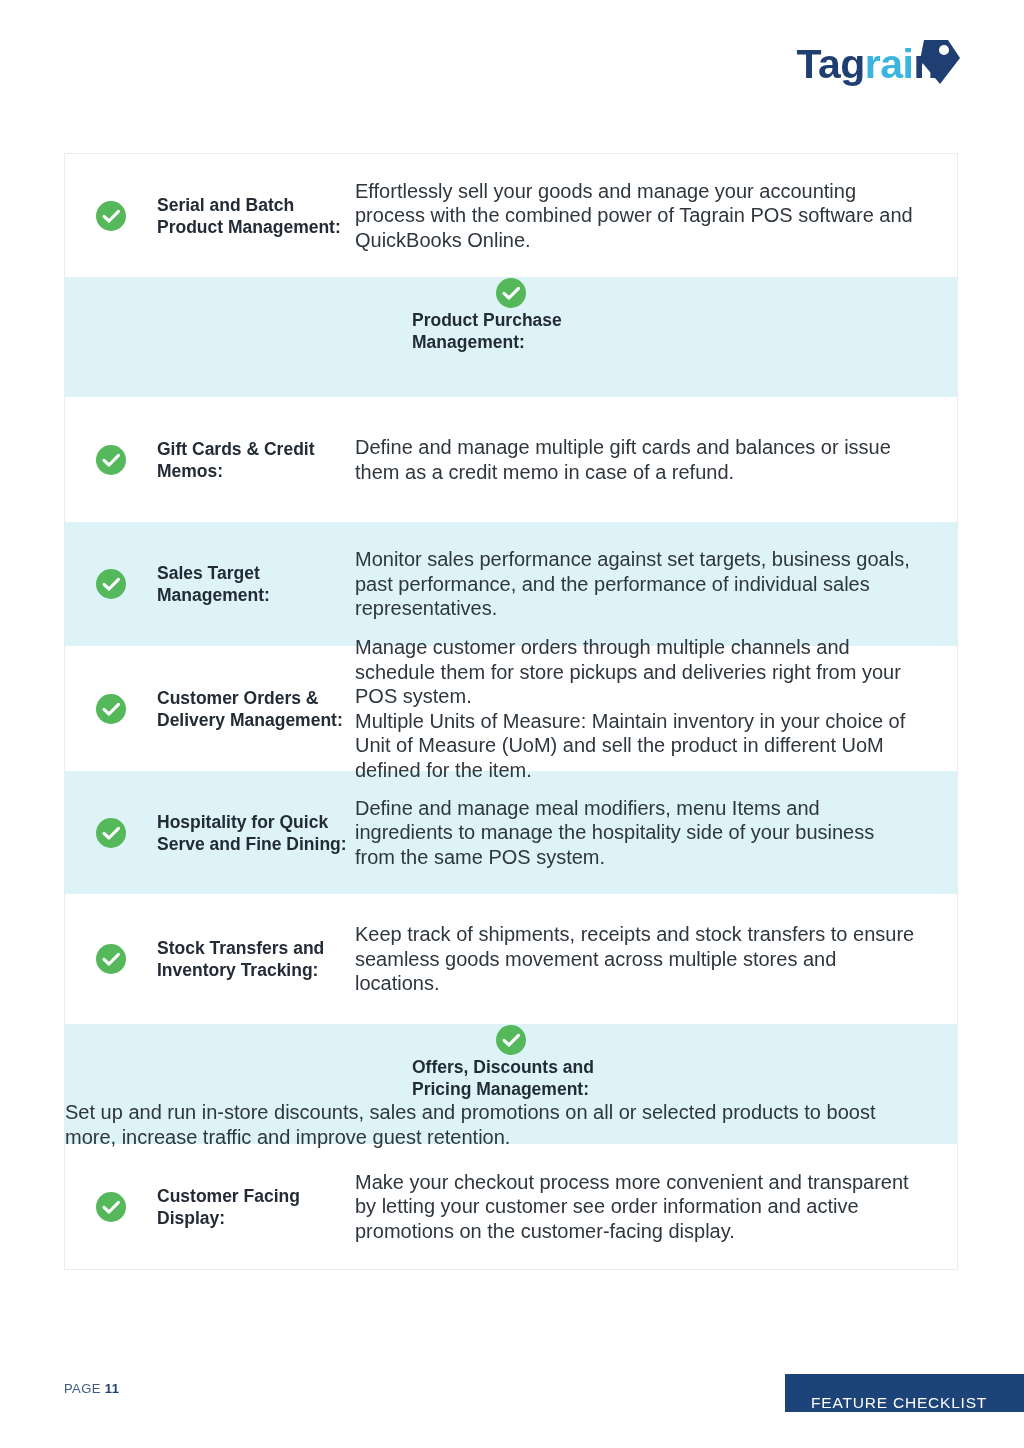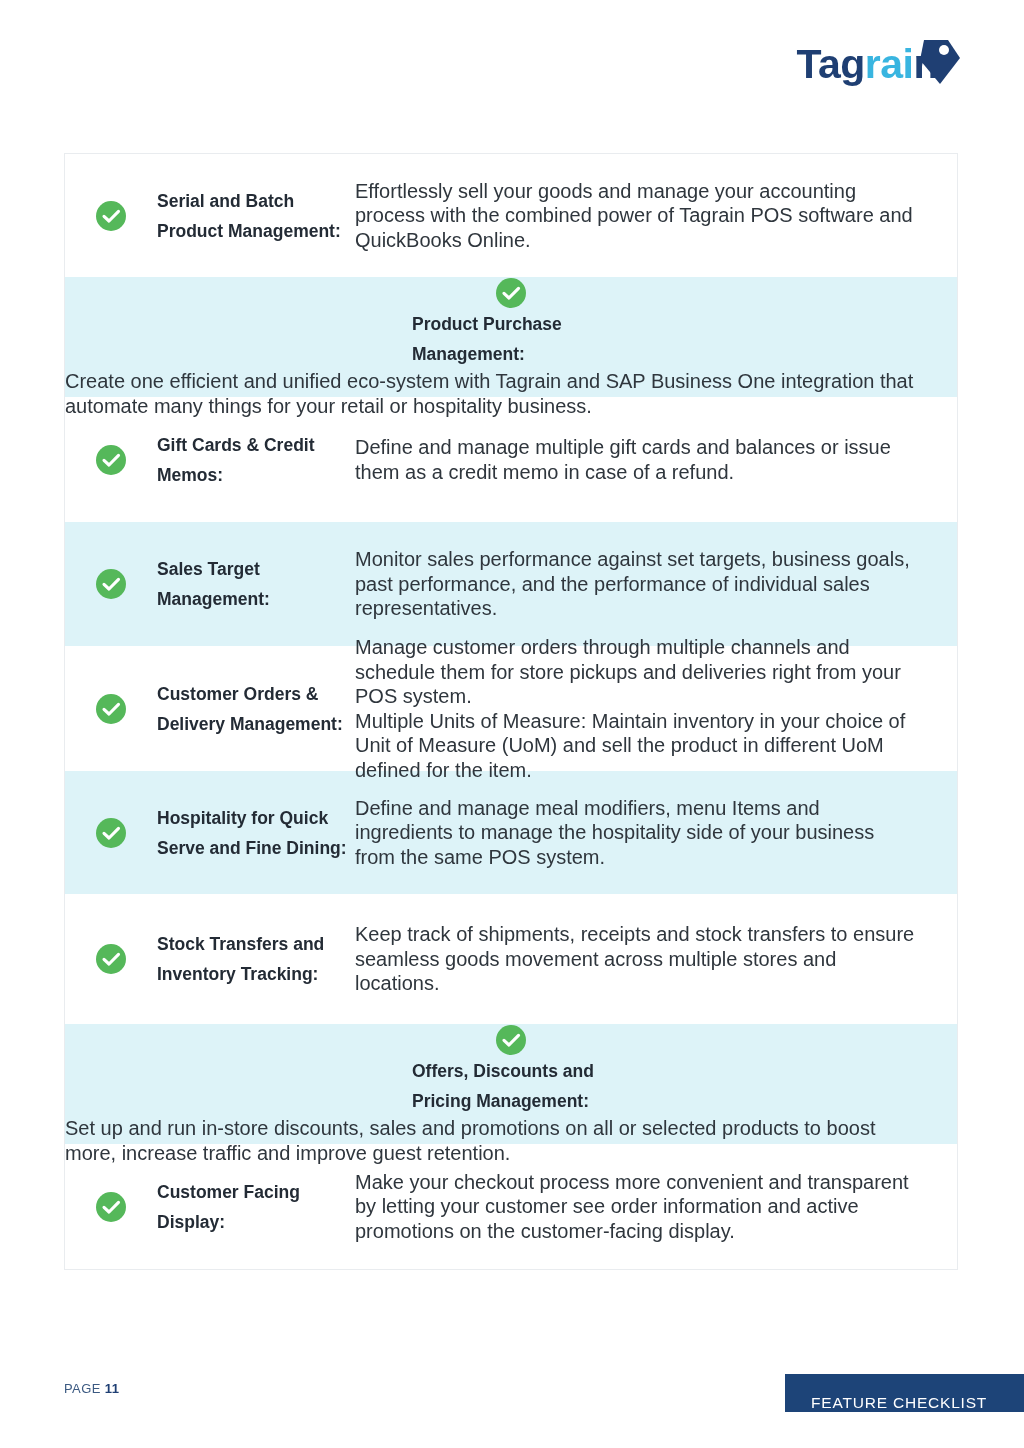--- a/index.html
+++ b/index.html
@@ -73,21 +73,21 @@
     height: 32px;
     display: block;
   }
 
   .title-cell {
     width: 198px;
     min-width: 198px;
     font-size: 17.5px;
     font-weight: bold;
     color: #232b35;
-    line-height: 30px;
+    line-height: 22px;
     padding-right: 6px;
     box-sizing: border-box;
   }
 
   .desc-cell {
     flex: 1;
     font-size: 20px;
     color: #2f363d;
     line-height: 24.5px;
     padding-right: 42px;
@@ -162,23 +162,20 @@
   </div>
 
   <div class="feature-row alt h-120">
     <div class="check-cell">
       <svg class="check-icon" viewBox="0 0 32 32">
         <circle cx="16" cy="16" r="15" fill="#55b85a"></circle>
         <path d="M9 16.3 L14 21 L23.5 11.3" fill="none" stroke="#ffffff" stroke-width="3.1" stroke-linecap="round" stroke-linejoin="round"></path>
       </svg>
     </div>
     <div class="title-cell">Product Purchase Management:</div>
-    <div class="desc-cell">
-      <p>Create one efficient and unified eco-system with Tagrain and SAP Business One integration that automate many things for your retail or hospitality business.</p>
-    </div>
   </div>
 
   <div class="feature-row plain h-125">
     <div class="check-cell">
       <svg class="check-icon" viewBox="0 0 32 32">
         <circle cx="16" cy="16" r="15" fill="#55b85a"></circle>
         <path d="M9 16.3 L14 21 L23.5 11.3" fill="none" stroke="#ffffff" stroke-width="3.1" stroke-linecap="round" stroke-linejoin="round"></path>
       </svg>
     </div>
     <div class="title-cell">Gift Cards &amp; Credit Memos:</div>

